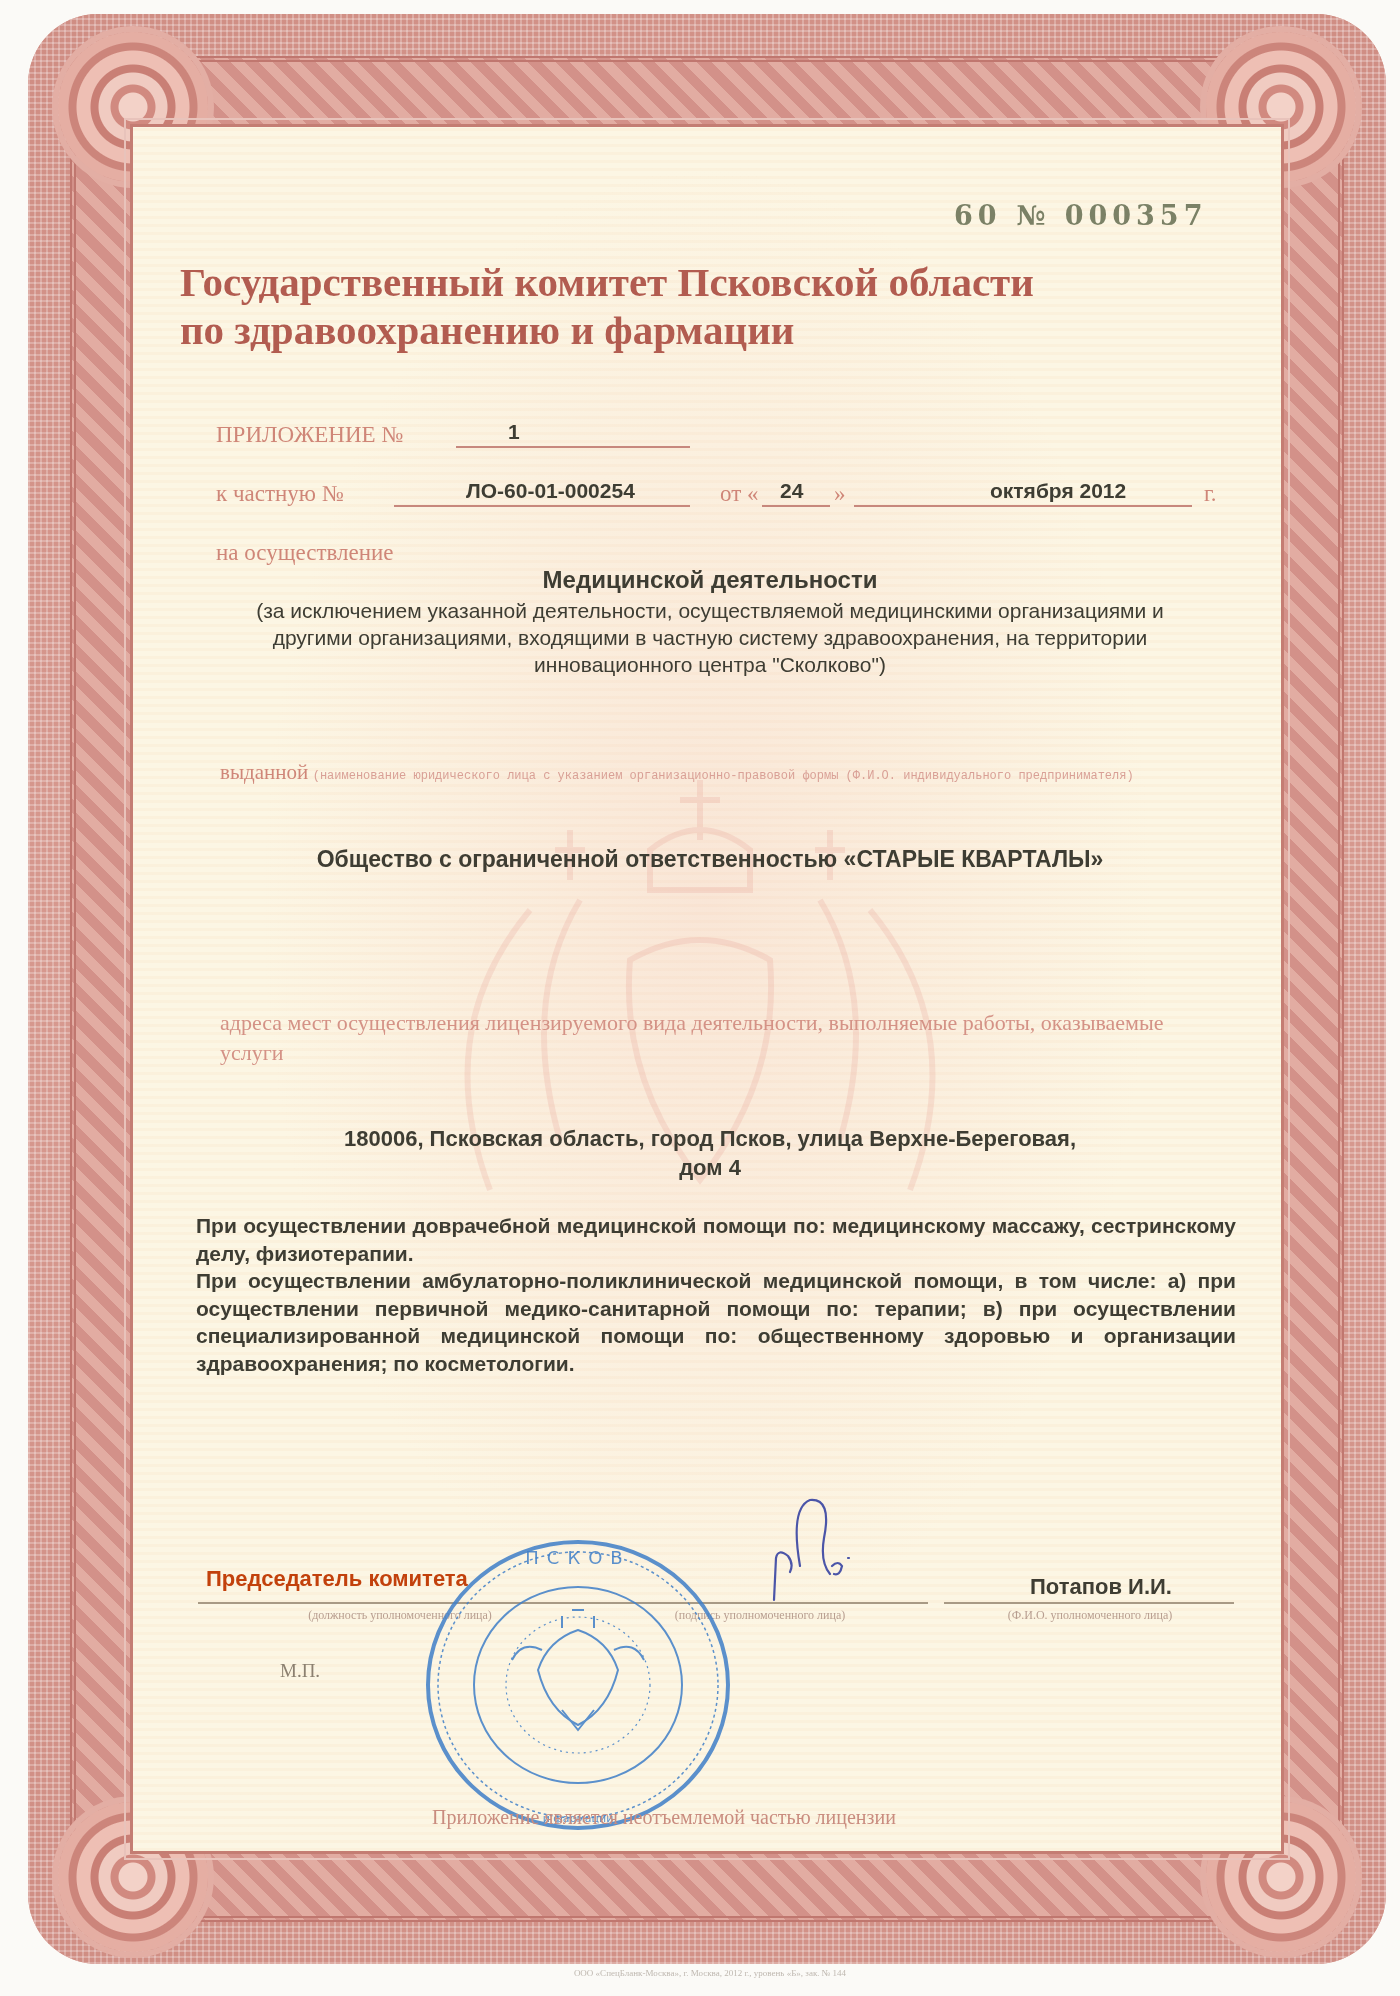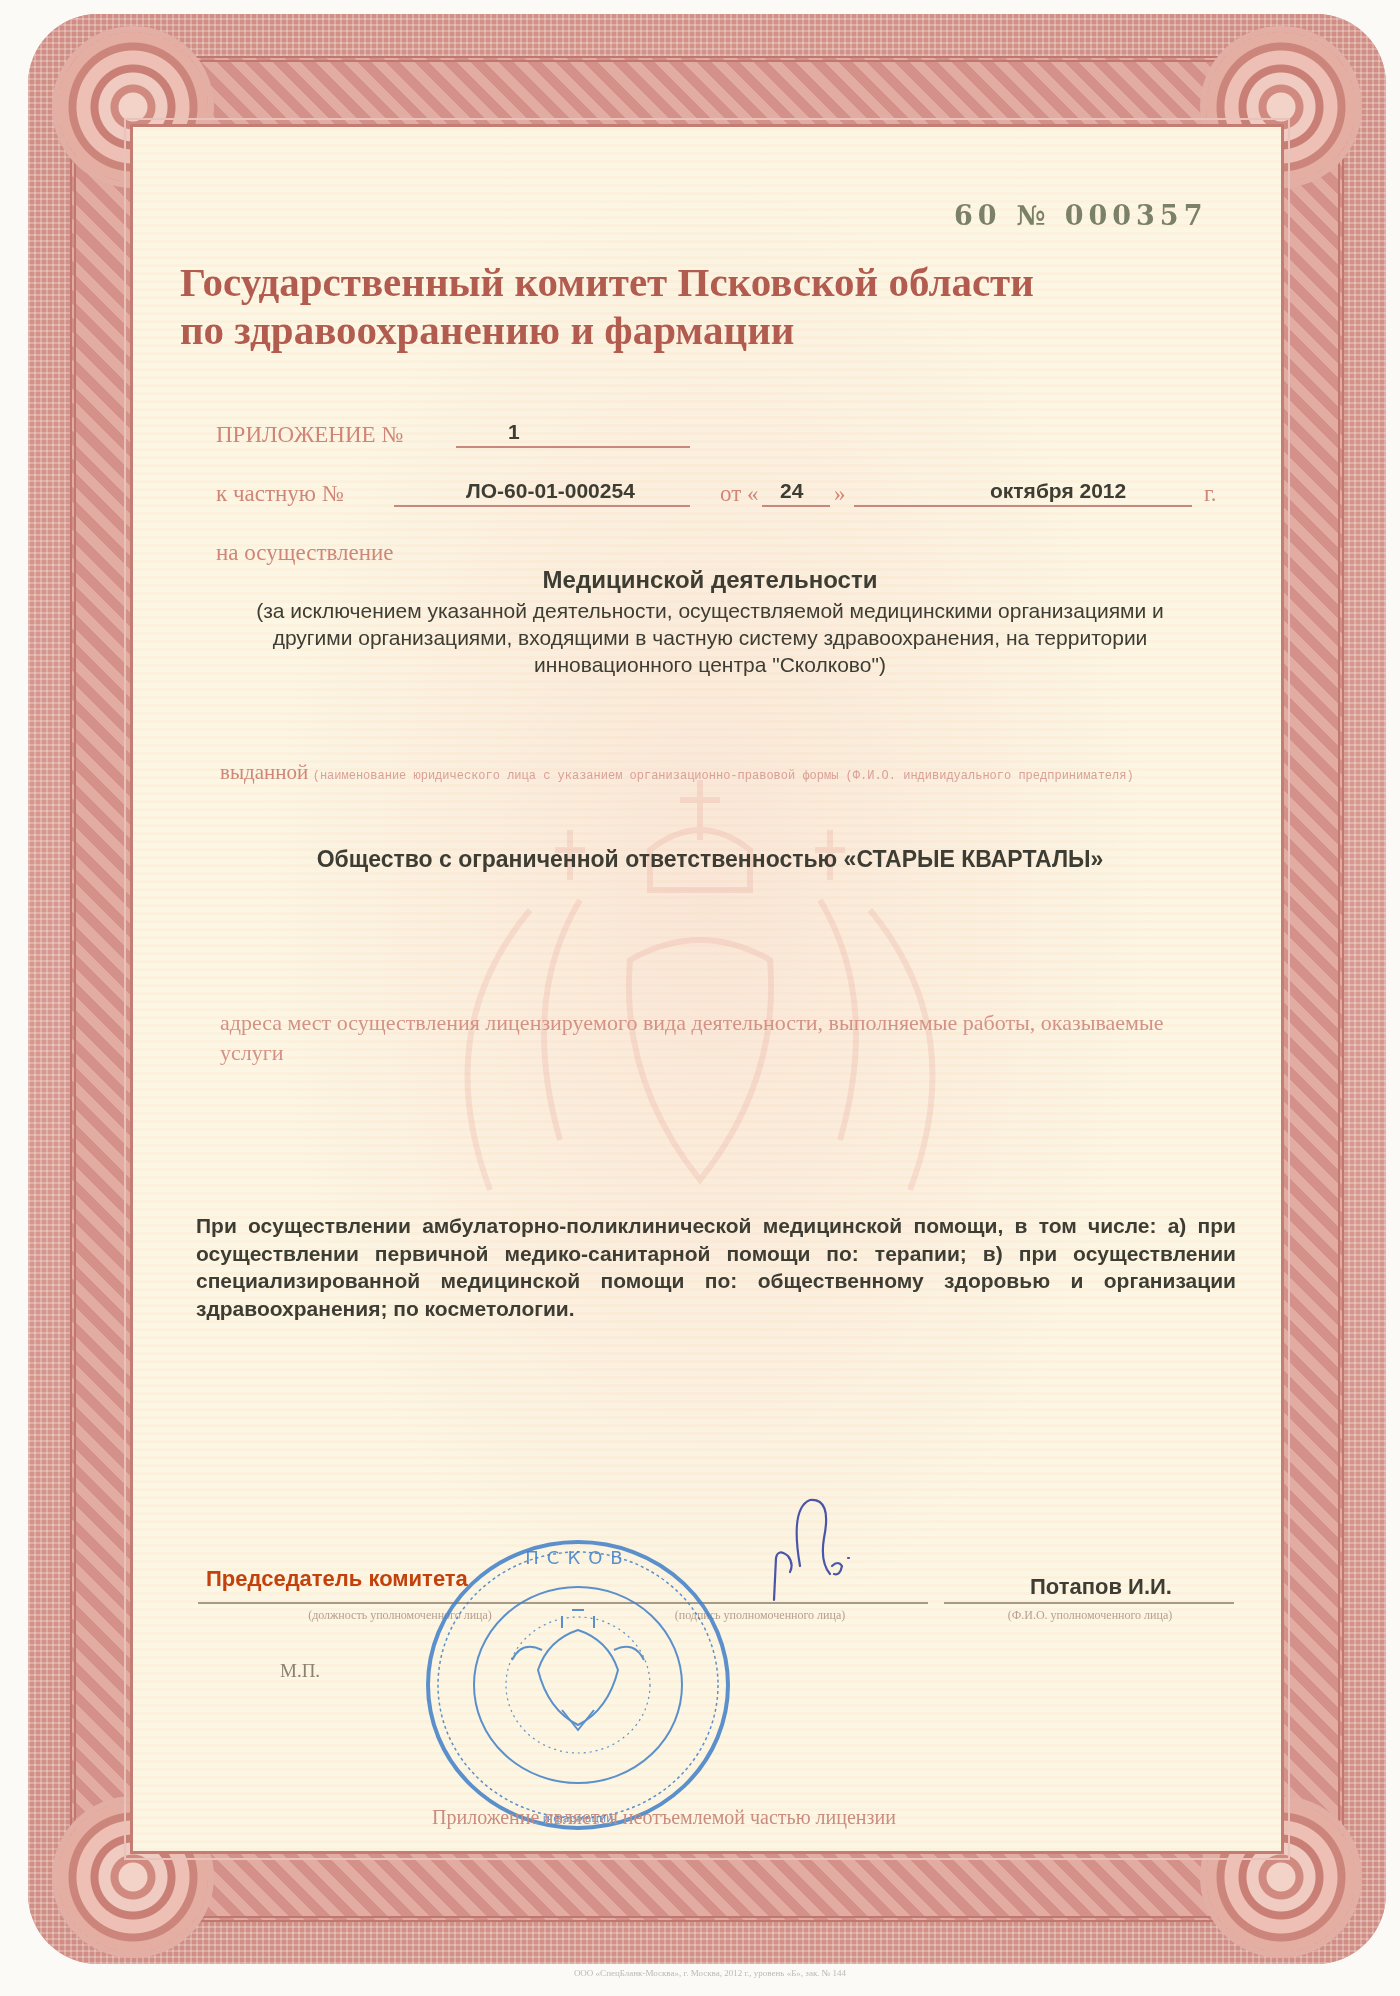--- a/index.html
+++ b/index.html
@@ -113,22 +113,27 @@
 
   <div class="abs issued">
     <span class="big">выданной</span>
     <span class="small">(наименование юридического лица с указанием организационно-правовой формы (Ф.И.О. индивидуального предпринимателя)</span>
   </div>
 
   <div class="abs center-block company">Общество с ограниченной ответственностью «СТАРЫЕ КВАРТАЛЫ»</div>
 
   <div class="abs addr-label">адреса мест осуществления лицензируемого вида деятельности, выполняемые работы, оказываемые услуги</div>
 
+  <div class="abs center-block addr">
+    <div>180006, Псковская область, город Псков, улица Верхне-Береговая,</div>
+    <div>дом 4</div>
+  </div>
 
   <div class="abs services">
+    <p>При осуществлении доврачебной медицинской помощи по: медицинскому массажу, сестринскому делу, физиотерапии.</p>
     <p>При осуществлении амбулаторно-поликлинической медицинской помощи, в том числе: а) при осуществлении первичной медико-санитарной помощи по: терапии; в) при осуществлении специализированной медицинской помощи по: общественному здоровью и организации здравоохранения; по косметологии.</p>
   </div>
 
   <div class="abs chair">Председатель  комитета</div>
   <div class="field-line" style="left:198px;top:1602px;width:730px;border-bottom-color:#a89a85;"></div>
   <div class="abs name">Потапов И.И.</div>
   <div class="field-line" style="left:944px;top:1602px;width:290px;border-bottom-color:#a89a85;"></div>
 
   <div class="caption" style="left:240px;top:1608px;width:320px;">(должность уполномоченного лица)</div>
   <div class="caption" style="left:590px;top:1608px;width:340px;">(подпись уполномоченного лица)</div>

